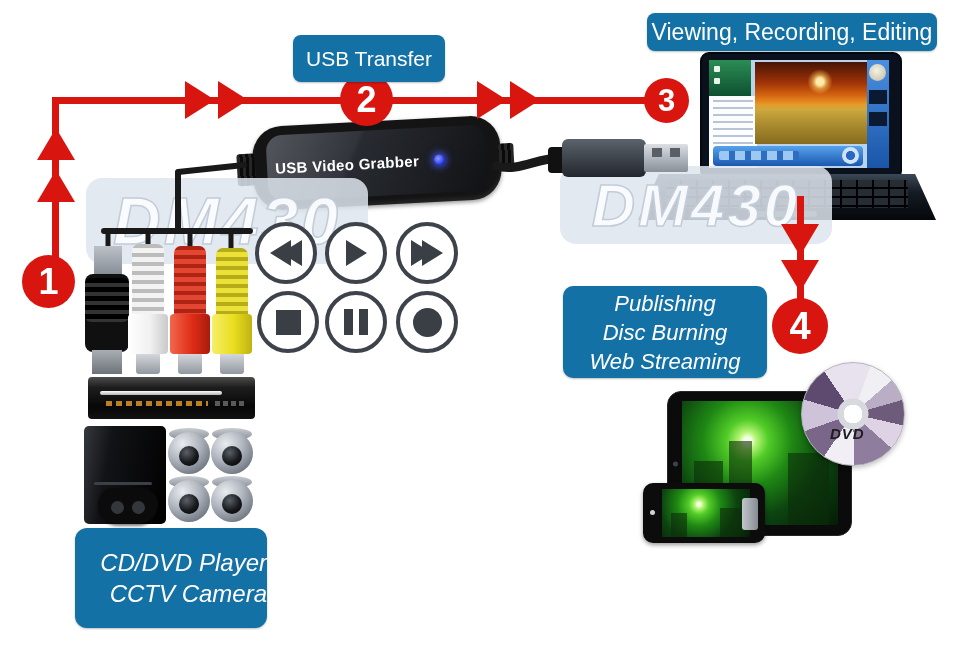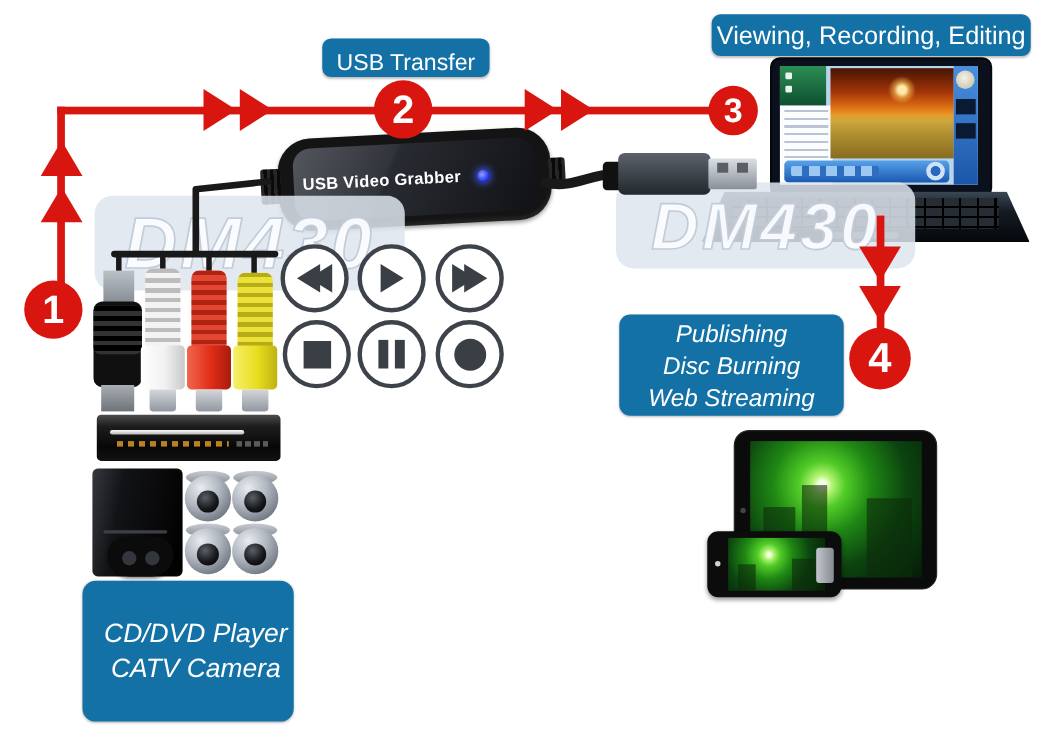--- a/index.html
+++ b/index.html
@@ -19,25 +19,25 @@
     display:flex;align-items:center;justify-content:center;z-index:32;}
   .c1{left:22px;top:255px;width:53px;height:53px;font-size:36px;}
   .c2{left:340px;top:73px;width:53px;height:53px;font-size:36px;}
   .c3{left:644px;top:78px;width:45px;height:45px;font-size:31px;}
   .c4{left:772px;top:298px;width:56px;height:56px;font-size:38px;}
 
   
   .blue-label{position:absolute;background:#1371a6;color:#fff;border-radius:8px;z-index:35;
     display:flex;flex-direction:column;align-items:center;justify-content:center;text-align:center;
     box-shadow:0 1px 2px rgba(0,0,0,.25);}
-  .lbl-usb{left:293px;top:35px;width:152px;height:35px;font-size:21px;justify-content:flex-end;}
+  .lbl-usb{left:293px;top:35px;width:152px;height:47px;font-size:21px;}
   .lbl-view{left:647px;top:13px;width:290px;height:38px;font-size:23px;}
   .lbl-pub{left:563px;top:286px;width:204px;height:92px;font-size:22px;font-style:italic;line-height:29px;border-radius:10px;}
-  .lbl-src{left:75px;top:528px;width:192px;height:128px;font-size:24px;font-style:italic;line-height:31px;
-    align-items:center;padding-left:14px;box-sizing:border-box;border-radius:12px;}
+  .lbl-src{left:75px;top:528px;width:192px;height:100px;font-size:24px;font-style:italic;line-height:31px;
+    align-items:flex-end;padding-left:14px;box-sizing:border-box;border-radius:12px;}
 
   
   .wm{position:absolute;background:rgba(222,229,237,.85);border-radius:16px;z-index:20;
     display:flex;align-items:center;justify-content:center;font-weight:bold;font-style:italic;
     color:rgba(250,252,255,.95);-webkit-text-stroke:1.5px #c2ccd8;letter-spacing:3px;}
   .wm1{left:86px;top:178px;width:282px;height:86px;font-size:66px;}
   .wm2{left:560px;top:166px;width:272px;height:78px;font-size:60px;}
 
   
   .wires{position:absolute;left:0;top:0;z-index:22;}
@@ -320,20 +320,23 @@
     </div>
   </div>
   <div class="clip"></div>
   <div class="phone">
     <span class="spk"></span>
     <div class="gscene">
       <div class="bld" style="left:10%;width:18%;height:50%;"></div>
       <div class="bld" style="right:10%;width:24%;height:60%;"></div>
     </div>
   </div>
+  <div class="disc">
+    <span class="dvd-label">DVD</span>
+  </div>
 
   <div class="rline h-line"></div>
   <div class="rline v-line1"></div>
   <div class="rline v-line2"></div>
   <div class="arr arr-up" style="left:37px;top:128px;"></div>
   <div class="arr arr-up" style="left:37px;top:170px;"></div>
   <div class="arr arr-r" style="left:185px;top:81px;"></div>
   <div class="arr arr-r" style="left:218px;top:81px;"></div>
   <div class="arr arr-r" style="left:477px;top:81px;"></div>
   <div class="arr arr-r" style="left:510px;top:81px;"></div>
@@ -359,16 +362,16 @@
   <div class="blue-label lbl-view">
     <span>Viewing, Recording, Editing</span>
   </div>
   <div class="blue-label lbl-pub">
     <span>Publishing</span>
     <span>Disc Burning</span>
     <span>Web Streaming</span>
   </div>
   <div class="blue-label lbl-src">
     <span>CD/DVD Player</span>
-    <span>CATV Camera</span>
+    <span>CCTV Camera</span>
   </div>
 
 </div>
 
 </body></html>

